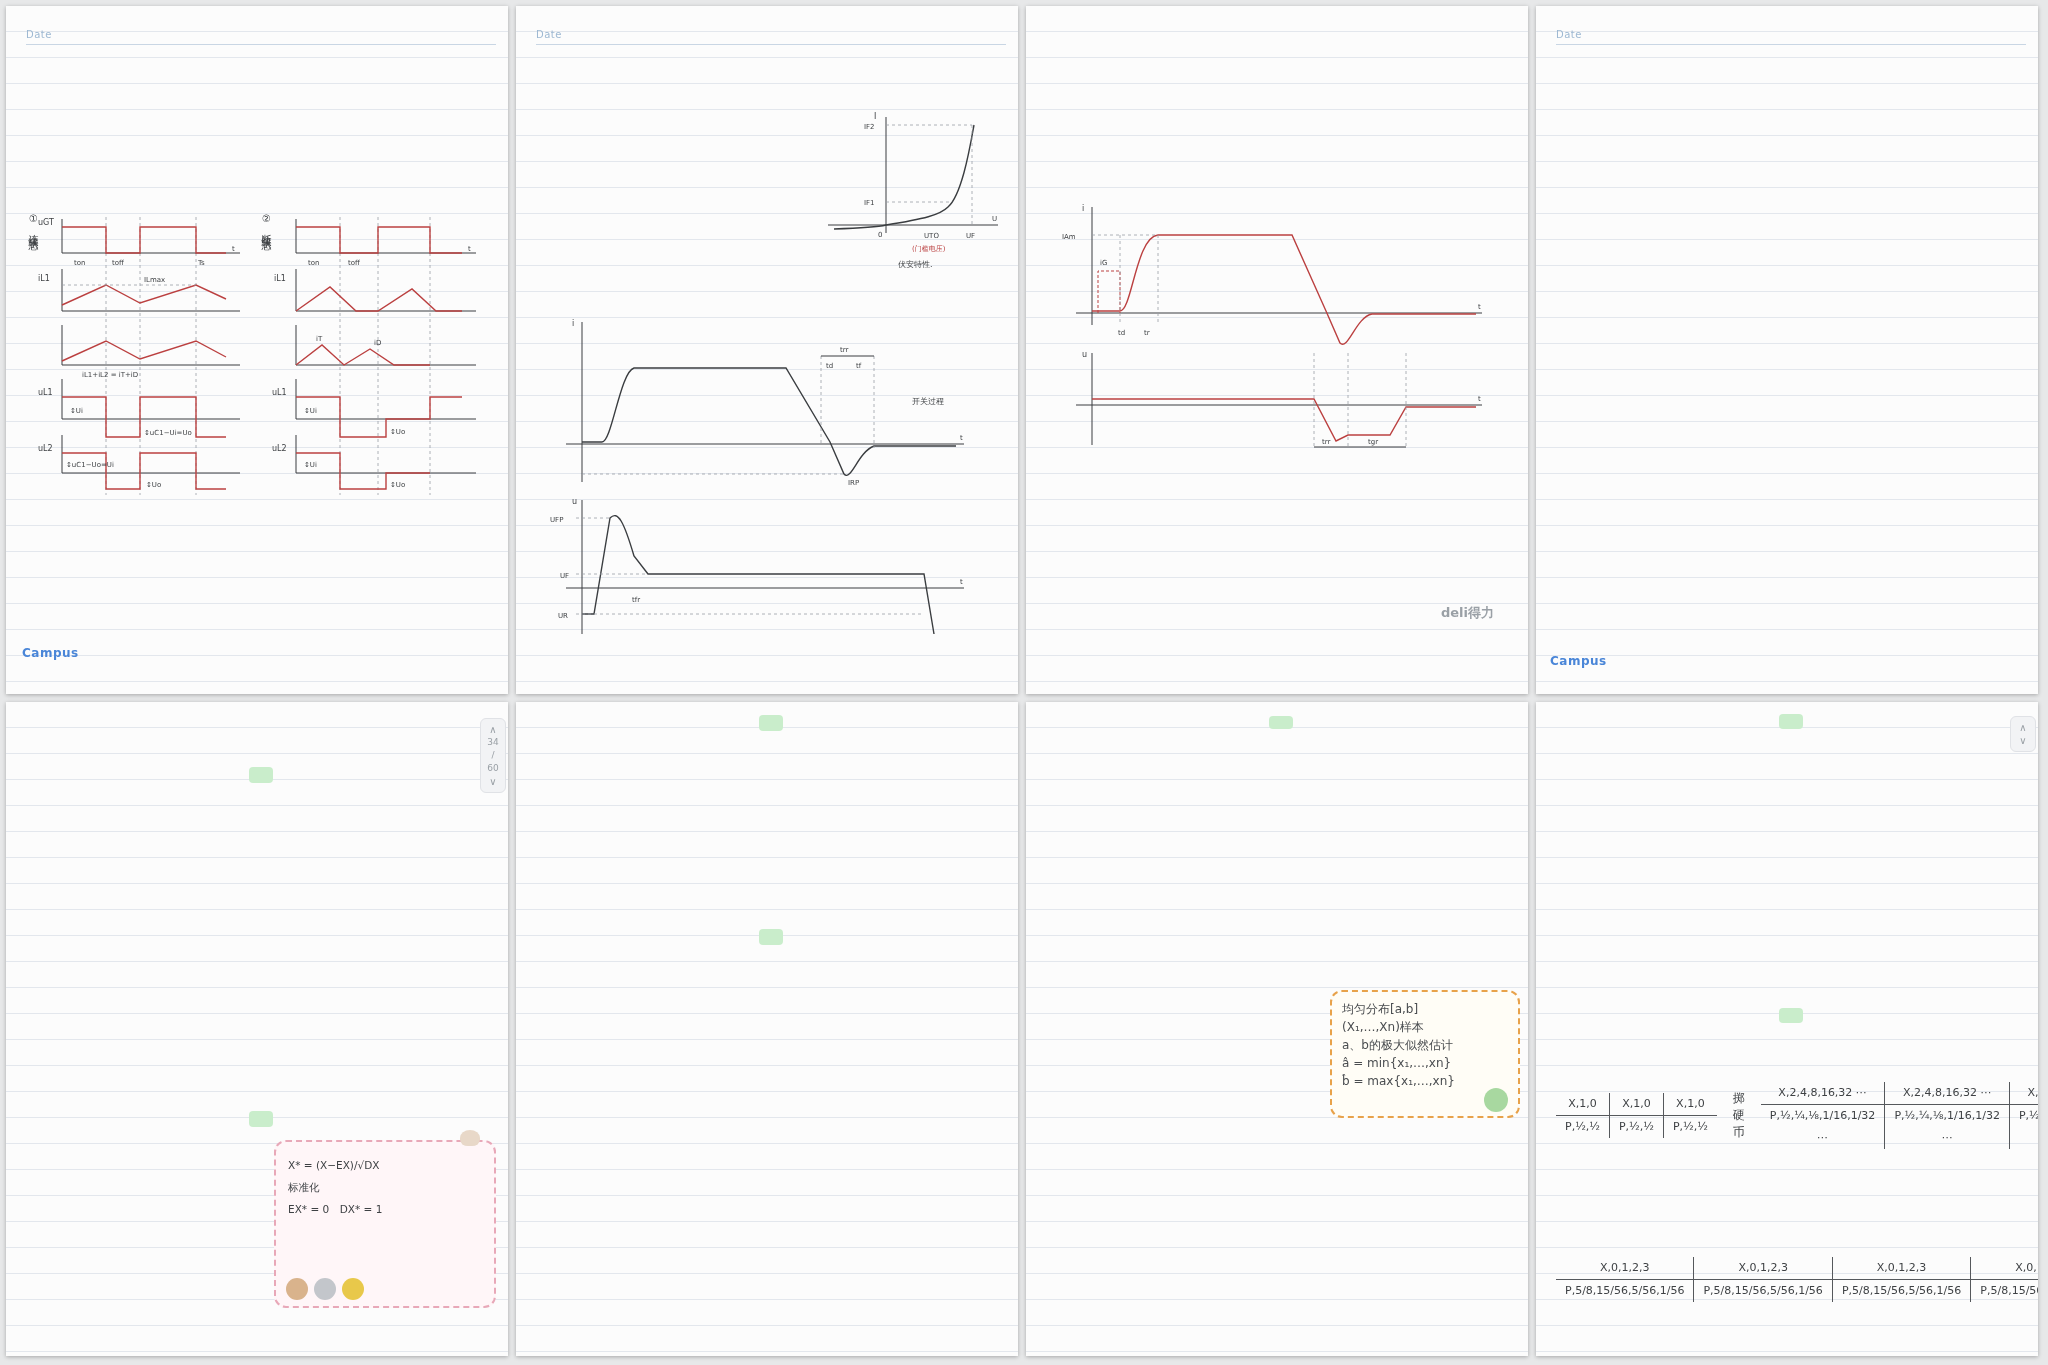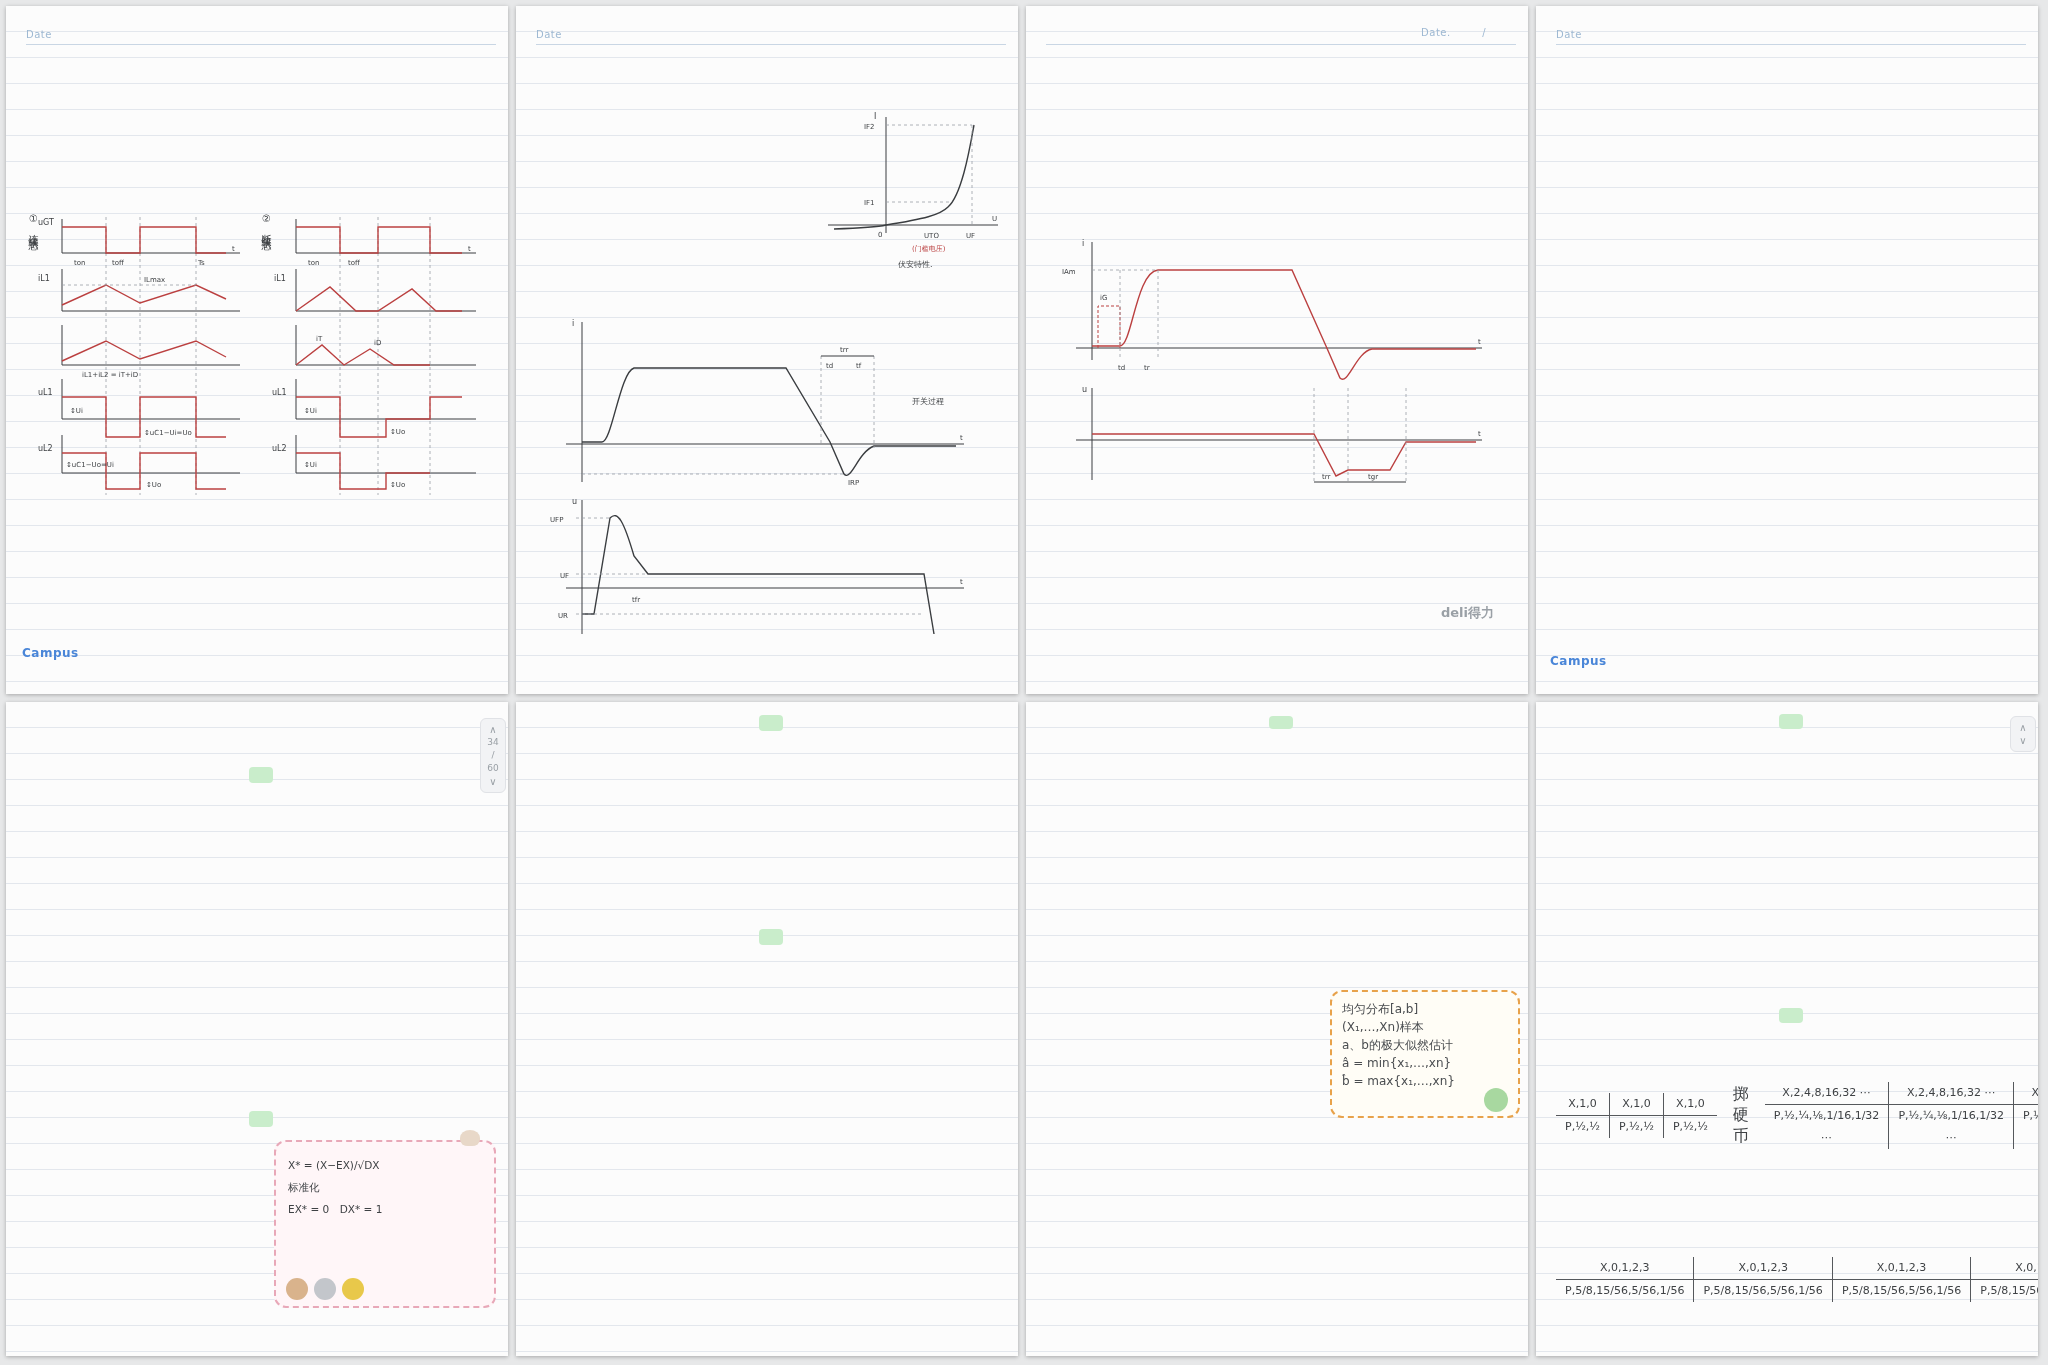--- a/index.html
+++ b/index.html
@@ -45,21 +45,21 @@
   .birdstk{position:absolute;top:-12px;right:14px;width:20px;height:16px;border-radius:50% 50% 40% 40%;background:#e8d8c8;}
   .orangebox{position:absolute;right:8px;top:288px;width:168px;border:2px dashed #e8a24a;border-radius:12px;
     background:#fffdf6;padding:8px 8px 26px 10px;}
   .orangebox .bl{font-size:12px;line-height:18px;color:#4a4d50;white-space:nowrap;}
   .catstk{position:absolute;bottom:4px;right:10px;width:24px;height:24px;border-radius:50%;background:#a8d8a0;}
   table.ptable{border-collapse:collapse;display:inline-table;vertical-align:middle;margin:2px 0;}
   table.ptable td{border-right:1.4px solid #55585c;padding:0 9px;font-size:11px;line-height:22px;color:#3e4144;text-align:center;}
   table.ptable td:last-child{border-right:none;}
   table.ptable tr:first-child td{border-bottom:1.4px solid #55585c;}
   .trow{display:flex;align-items:center;gap:16px;margin:4px 0;}
-  .tlabel{font-size:16px;color:#3e4144;}
+  .tlabel{font-size:12px;color:#3e4144;}
   .tside{display:flex;flex-direction:column;justify-content:center;}
   .tside .line{min-height:24px;line-height:24px;}
 </style>
 </head>
 <body>
 
 <div class="grid">
 
   <div class="page p1">
     <div class="phead">
@@ -231,23 +231,20 @@
     </svg>
     <div class="lines-b">
 
     <div class="line"><span><span></span><span class="c-r"></span><span></span></span></div>
         <div class="line"><span><span></span><span class="c-r"></span><span></span></span></div>
         <div class="line"><span><span></span></span></div>
       </div>
   </div>
 
   <div class="page p3">
-    <div class="phead right">
-        <span class="date-label">Date.　　　/</span>
-      </div>
     <div>
 
     <div class="line"><span><span></span><span class="c-r"></span><span></span><span class="c-r"></span><span></span></span></div>
         <div class="line"><span><span></span><span class="c-r"></span><span></span><span class="c-r"></span><span></span></span></div>
         <div class="line"><span><span></span><span class="c-r"></span><span></span></span></div>
         <div class="line"><span><span></span></span></div>
         <div class="line"><span><span></span><span class="c-r"></span><span></span></span></div>
         <div class="line" style="margin-top: 6px;"><span><span></span></span></div>
         <div class="line"><span><span></span></span></div>
       </div>

